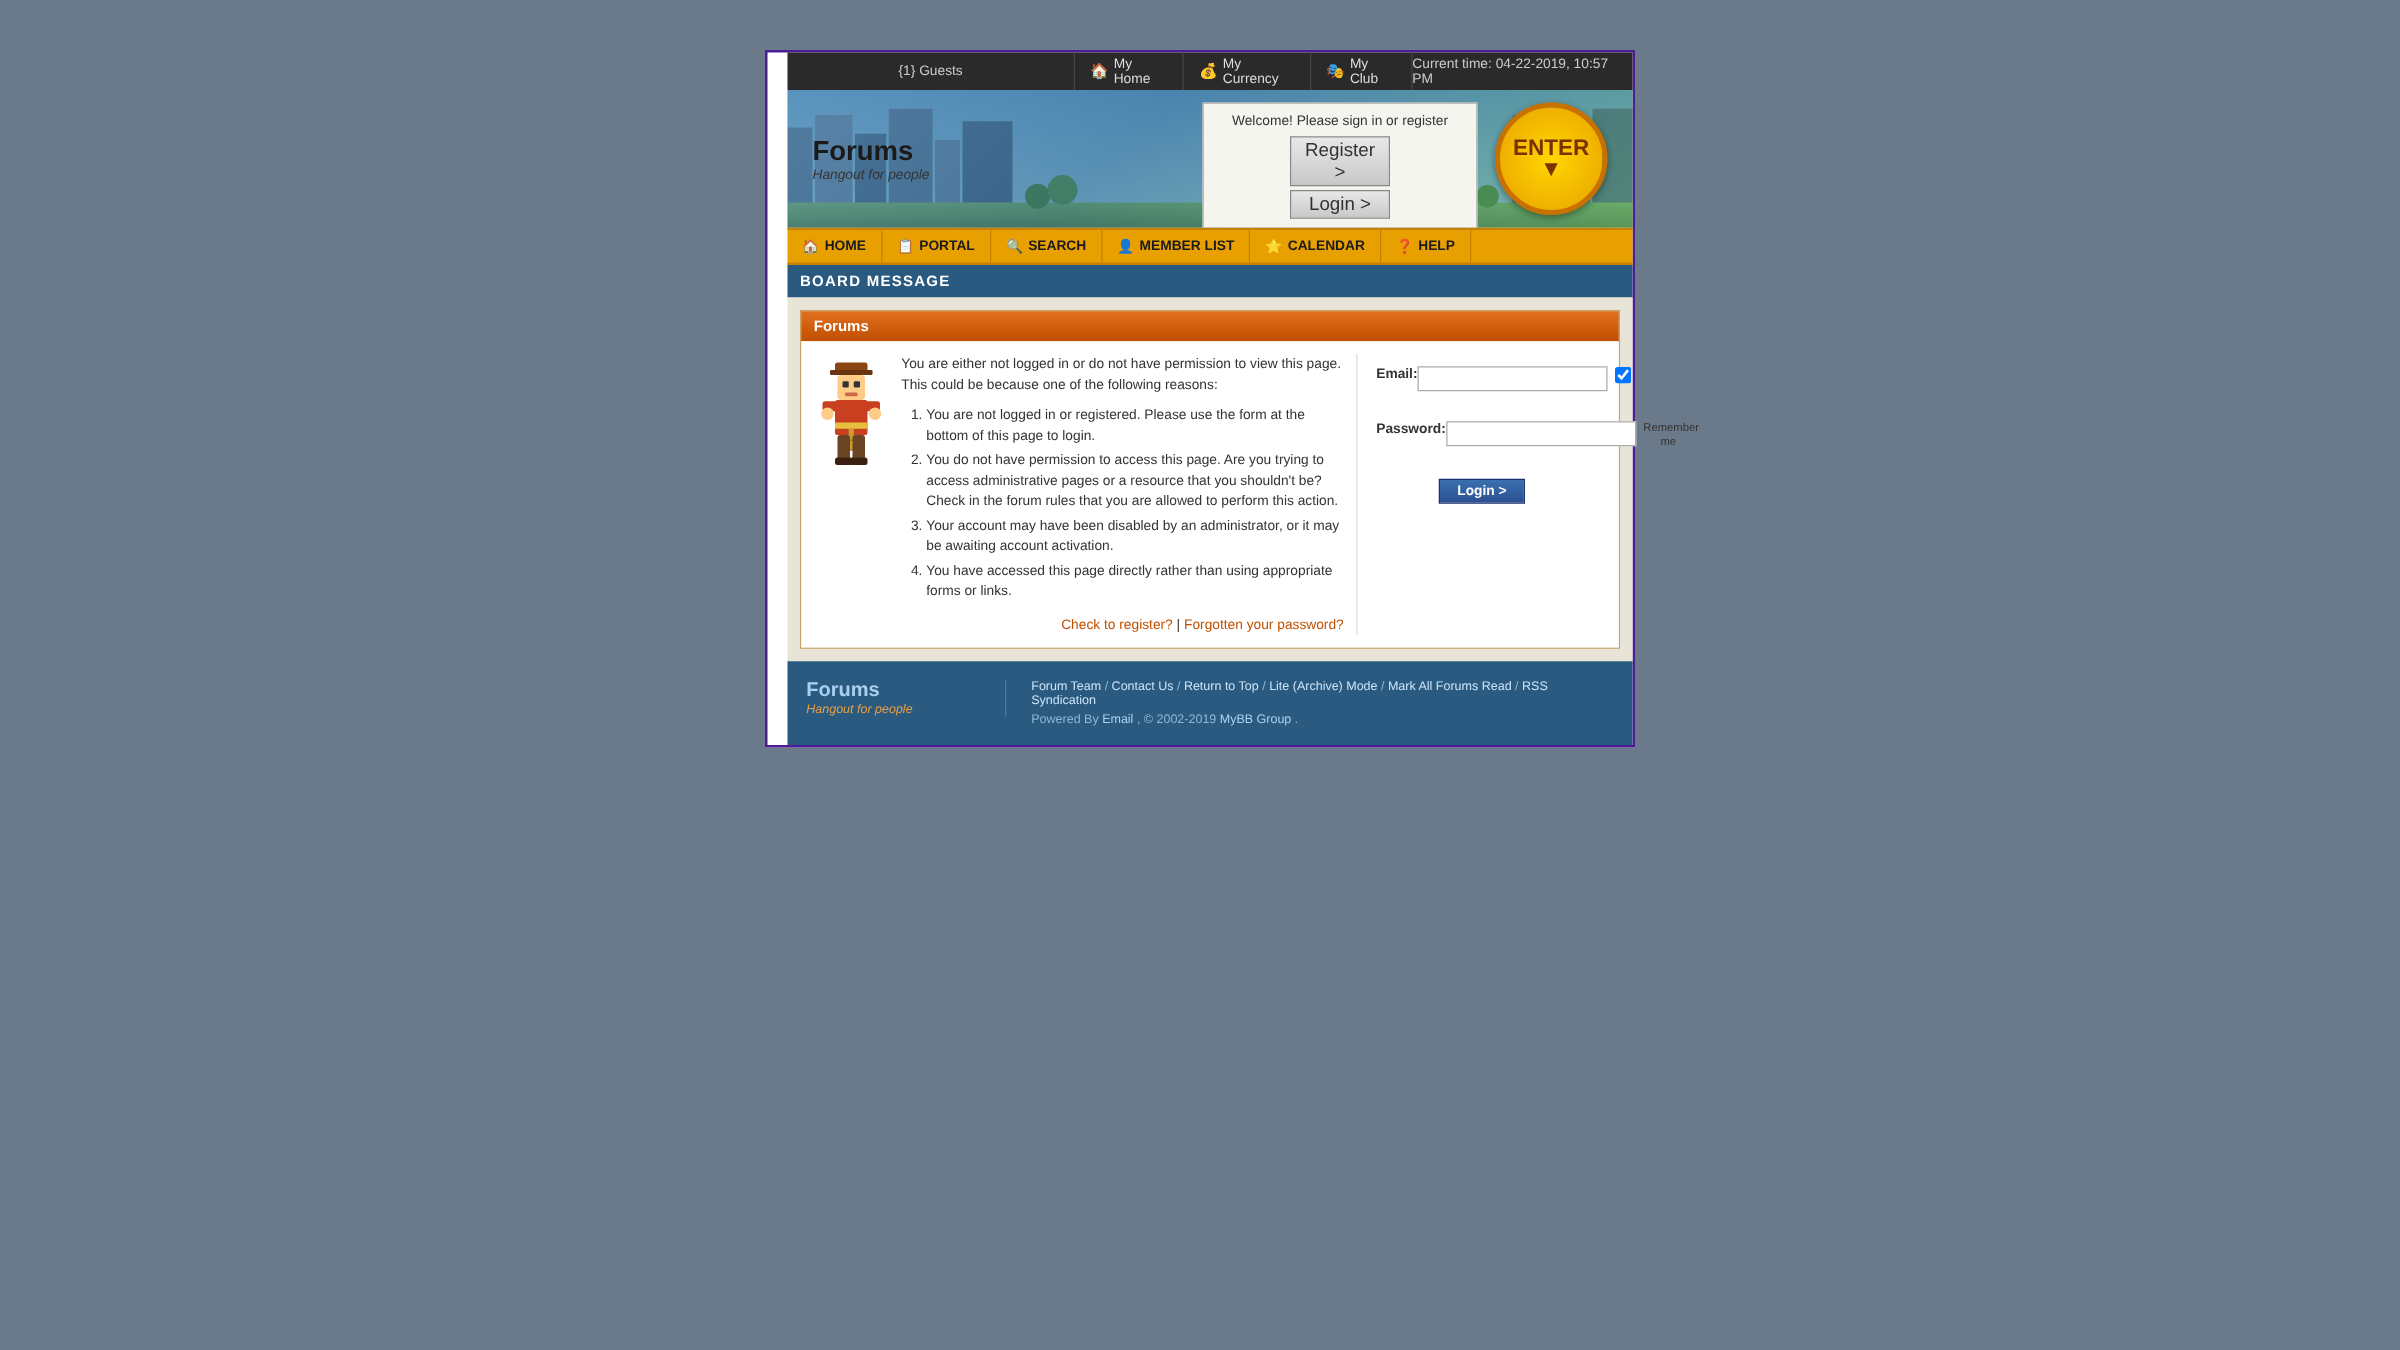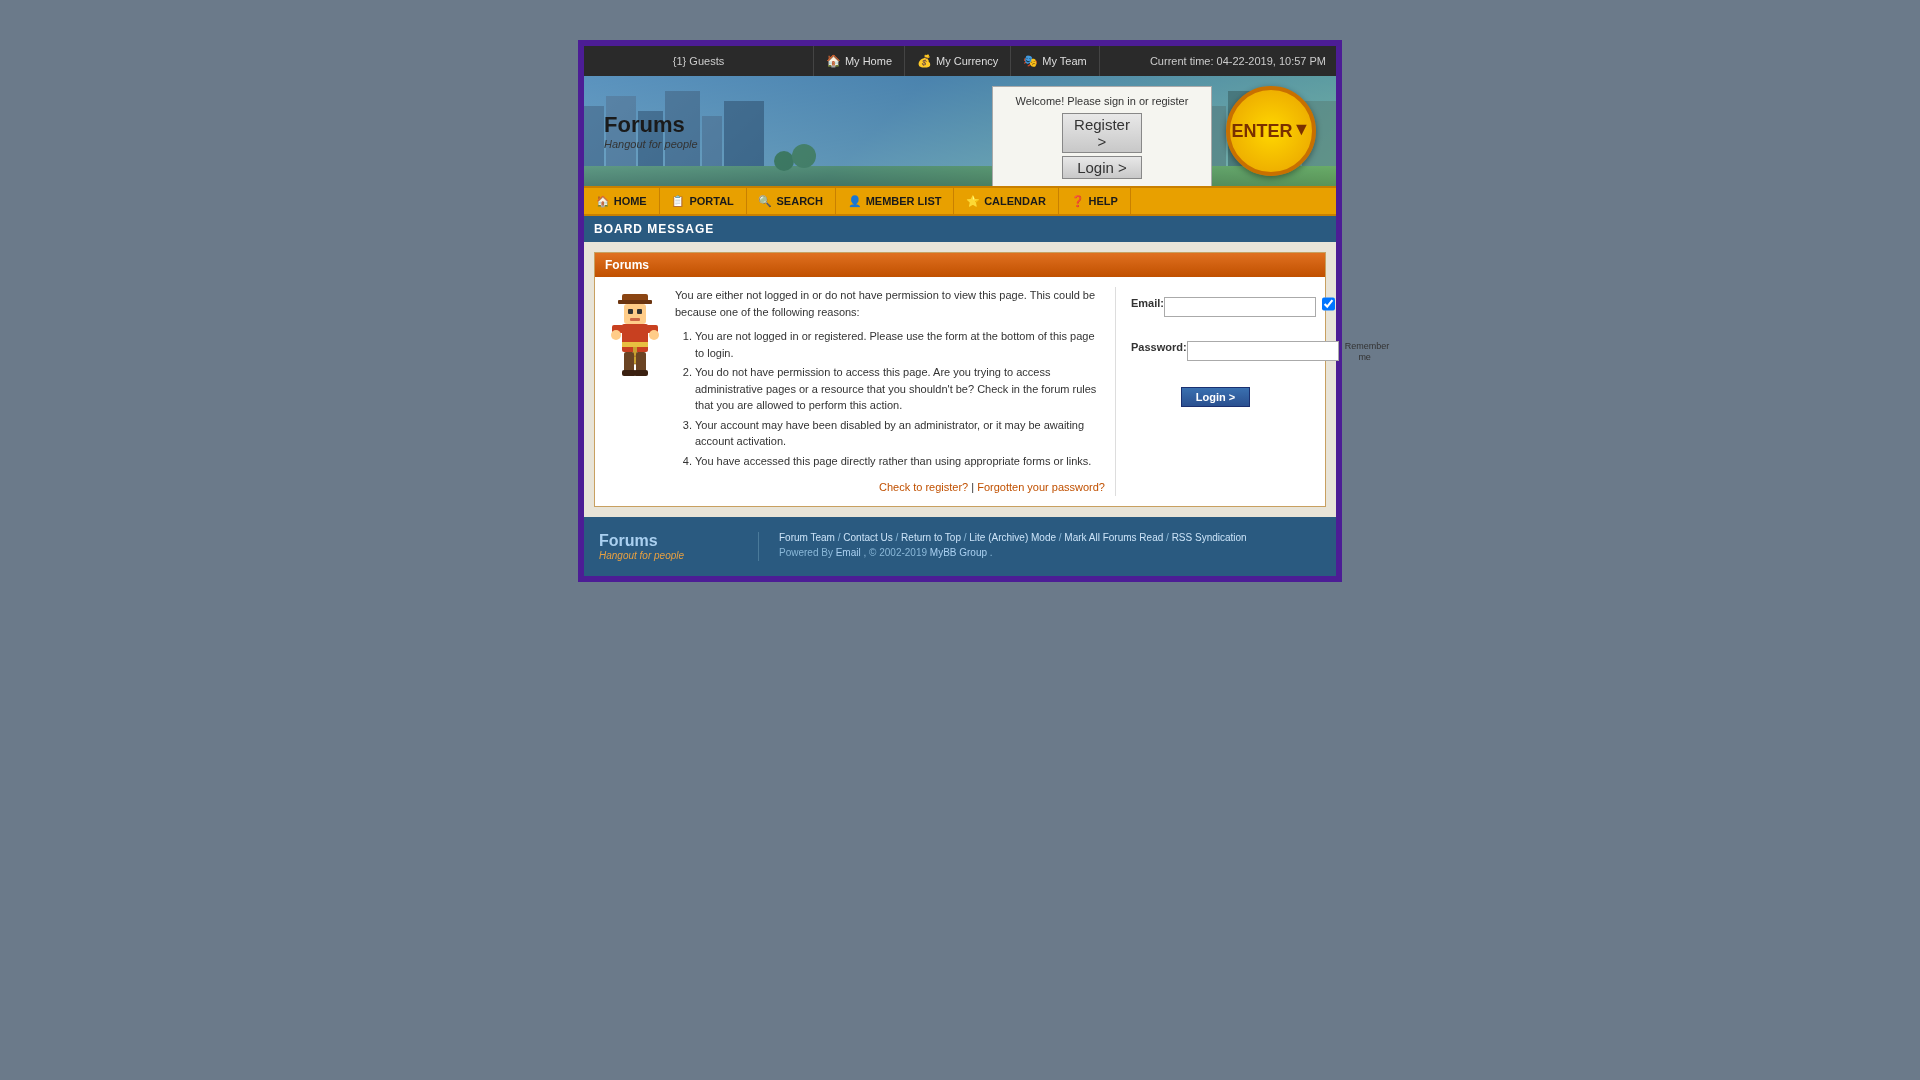--- a/index.html
+++ b/index.html
@@ -7,23 +7,24 @@
       background-color: #6b7a8a;
       font-family: Verdana, Arial, sans-serif;
       font-size: 11px;
       display: flex;
       justify-content: center;
       align-items: flex-start;
       padding: 40px 0;
       min-height: 100vh;
     }
     #main-wrapper {
-      width: 764px;
-      border: 6px solid #4c1d95;
+      width: 696px;
+      border: 2px solid #4c1d95;
       background: #fff;
+      padding-left: 16px;
     }
     
     #top-bar {
       background: #2a2a2a;
       display: flex;
       align-items: center;
       height: 30px;
       padding: 0;
     }
     #guests-section {
@@ -130,20 +131,21 @@
     }
     .enter-circle {
       width: 90px;
       height: 90px;
       border-radius: 50%;
       background: radial-gradient(circle, #ffd700, #e8a000);
       border: 4px solid #c87000;
       display: flex;
       align-items: center;
       justify-content: center;
+      flex-direction: column;
       cursor: pointer;
       box-shadow: 0 2px 6px rgba(0,0,0,0.4);
     }
     .enter-circle span {
       color: #7a3000;
       font-size: 18px;
       font-weight: bold;
       text-transform: uppercase;
     }
     .enter-arrow {
@@ -358,21 +360,21 @@
       <a class="top-nav-link">
         <span class="top-nav-icon">🏠</span>
         <span>My Home</span>
       </a>
       <a class="top-nav-link">
         <span class="top-nav-icon">💰</span>
         <span>My Currency</span>
       </a>
       <a class="top-nav-link">
         <span class="top-nav-icon">🎭</span>
-        <span>My Team</span>
+        <span>My Club</span>
       </a>
       <div id="current-time">
         <span>Current time: 04-22-2019, 10:57 PM</span>
       </div>
     </div>
   </div>
 
   <div id="header">
     <div id="city-bg">
 

